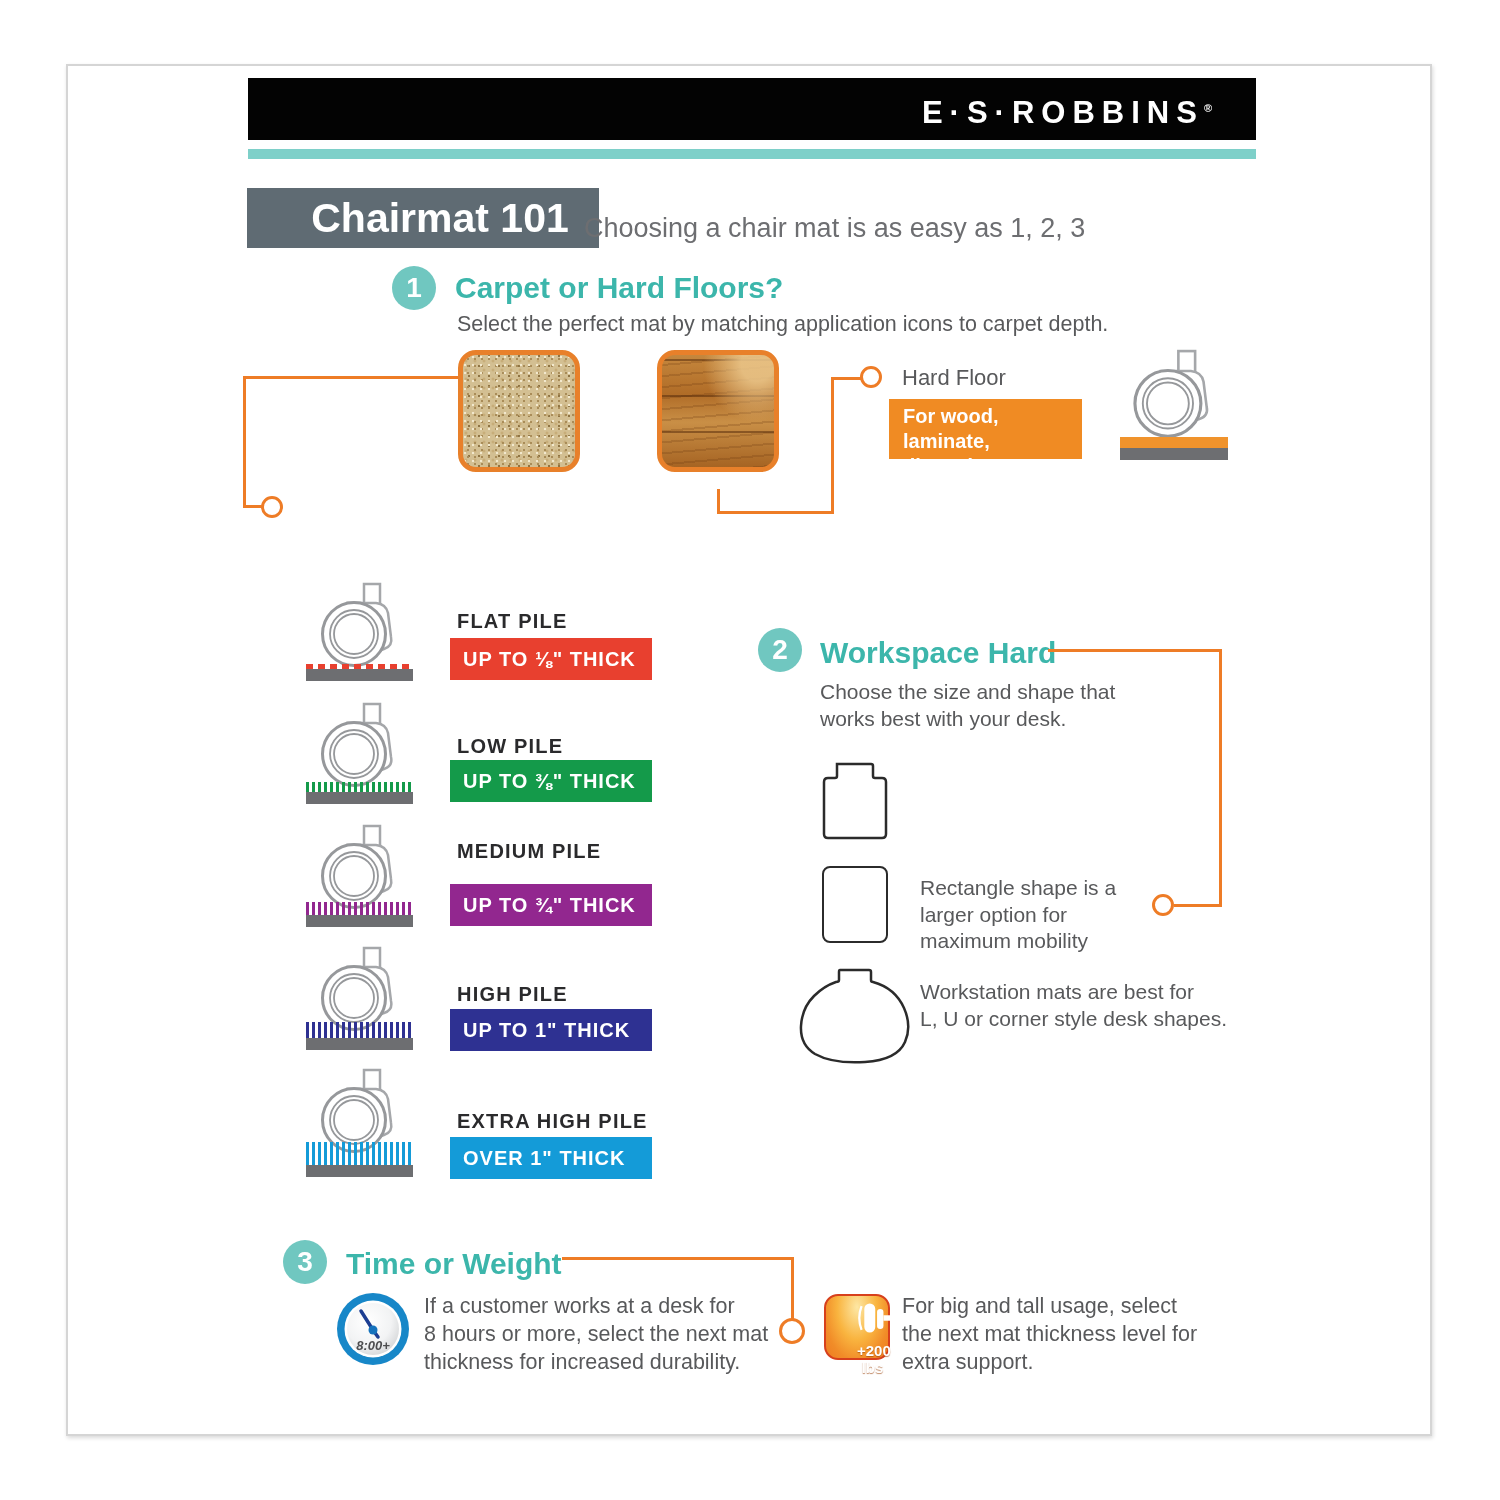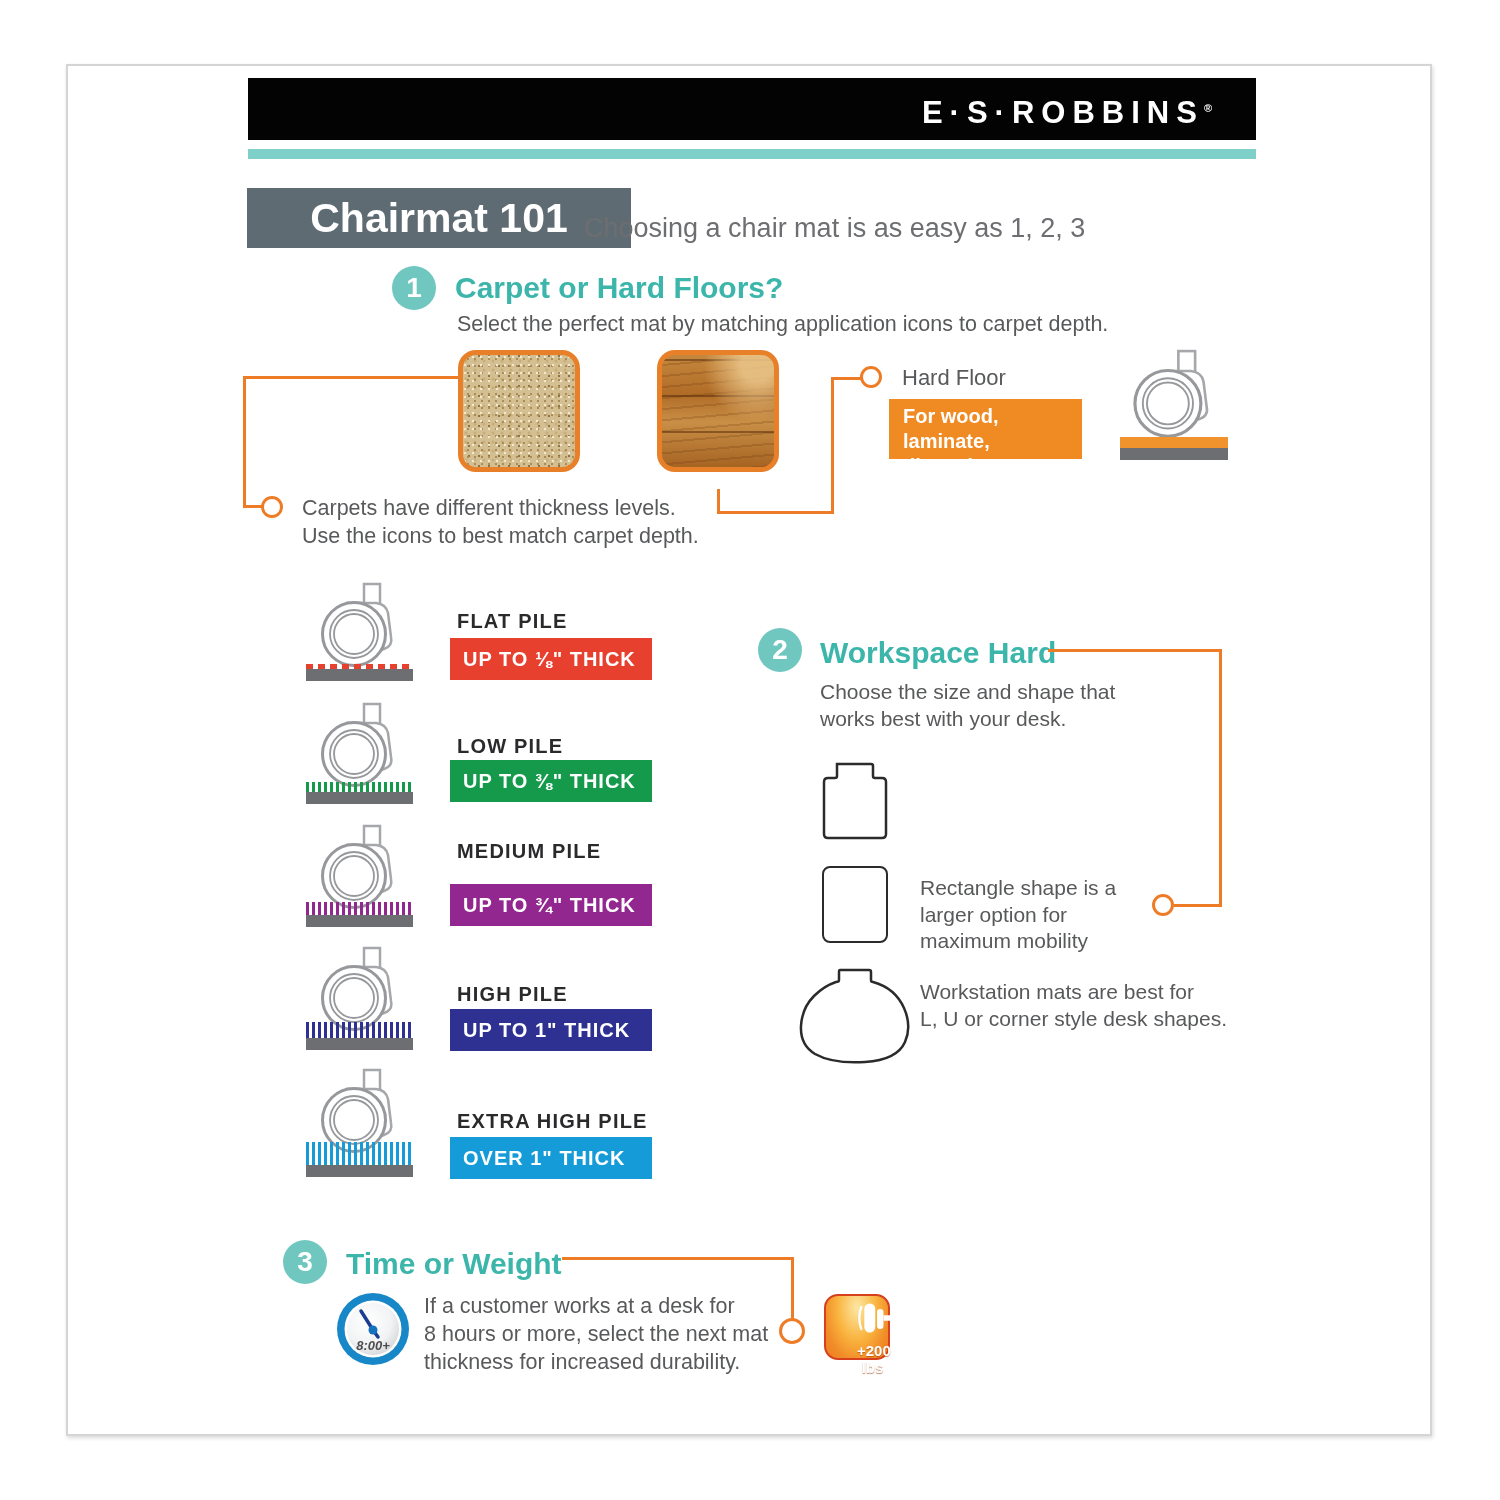--- a/index.html
+++ b/index.html
@@ -73,36 +73,34 @@
 
 <div class="canvas">
 
   <div class="page" style="left:66px;top:64px;width:1366px;height:1372px;"></div>
 
   <div class="header-bar" style="left:248px;top:78px;width:1008px;height:62px;">
     <span class="logo"><span>E·S·ROBBINS</span><sup>®</sup></span>
   </div>
   <div class="teal-rule" style="left:248px;top:149px;width:1008px;height:10px;"></div>
 
-  <div class="title-box" style="left:247px;top:188px;width:384px;height:60px;">Chairmat 101</div>
+  <div class="title-box" style="left:247px;top:188px;width:318px;height:60px;padding-left:34px;">Chairmat 101</div>
   <div class="subtitle" style="left:584px;top:213px;">Choosing a chair mat is as easy as 1, 2, 3</div>
 
   <div class="step-circle" style="left:392px;top:266px;">1</div>
   <div class="teal-h" style="left:455px;top:271px;">Carpet or Hard Floors?</div>
   <div class="txt" style="left:457px;top:311px;font-size:21.5px;">Select the perfect mat by matching application icons to carpet depth.</div>
 
   <div class="photo carpet-fill" style="left:458px;top:350px;width:122px;height:122px;"></div>
   <div class="photo wood-fill" style="left:657px;top:350px;width:122px;height:122px;"></div>
 
   <div class="ln" style="left:243px;top:376px;width:215px;height:3px;"></div>
   <div class="ln" style="left:243px;top:376px;width:3px;height:131px;"></div>
   <div class="ln" style="left:243px;top:505px;width:20px;height:3px;"></div>
   <div class="ring" style="left:261px;top:496px;width:22px;height:22px;"></div>
-  <div class="txt txt-lg" style="left:302px;top:494px;">Carpets have different thickness levels.
-Use the icons to best match carpet depth.</div>
 
   <div class="ln" style="left:717px;top:489px;width:3px;height:25px;"></div>
   <div class="ln" style="left:717px;top:511px;width:117px;height:3px;"></div>
   <div class="ln" style="left:831px;top:377px;width:3px;height:137px;"></div>
   <div class="ln" style="left:831px;top:377px;width:30px;height:3px;"></div>
   <div class="ring" style="left:860px;top:366px;width:22px;height:22px;"></div>
   <div class="txt" style="left:902px;top:365px;font-size:22px;">Hard Floor</div>
   <div class="orange-note" style="left:889px;top:399px;width:193px;height:60px;">For wood, laminate,
 tile and more.</div>
 
@@ -212,14 +210,17 @@
       <path d="M5 7 Q0 20 5 33" stroke="#fff" stroke-width="2.5" fill="none"></path>
       <path d="M63 7 Q68 20 63 33" stroke="#fff" stroke-width="2.5" fill="none"></path>
       <rect x="8" y="4" width="12" height="32" rx="6" fill="#fff"></rect>
       <rect x="22" y="10" width="7" height="22" rx="3.5" fill="#fff"></rect>
       <rect x="29" y="17" width="10" height="6" fill="#fff"></rect>
       <rect x="39" y="10" width="7" height="22" rx="3.5" fill="#fff"></rect>
       <rect x="48" y="4" width="12" height="32" rx="6" fill="#fff"></rect>
     </svg>
     <div class="weight-label">+200 lbs</div>
   </div>
+  <div class="txt txt-lg" style="left:902px;top:1292px;">For big and tall usage, select
+the next mat thickness level for
+extra support.</div>
 
 </div>
 
 </body></html>

